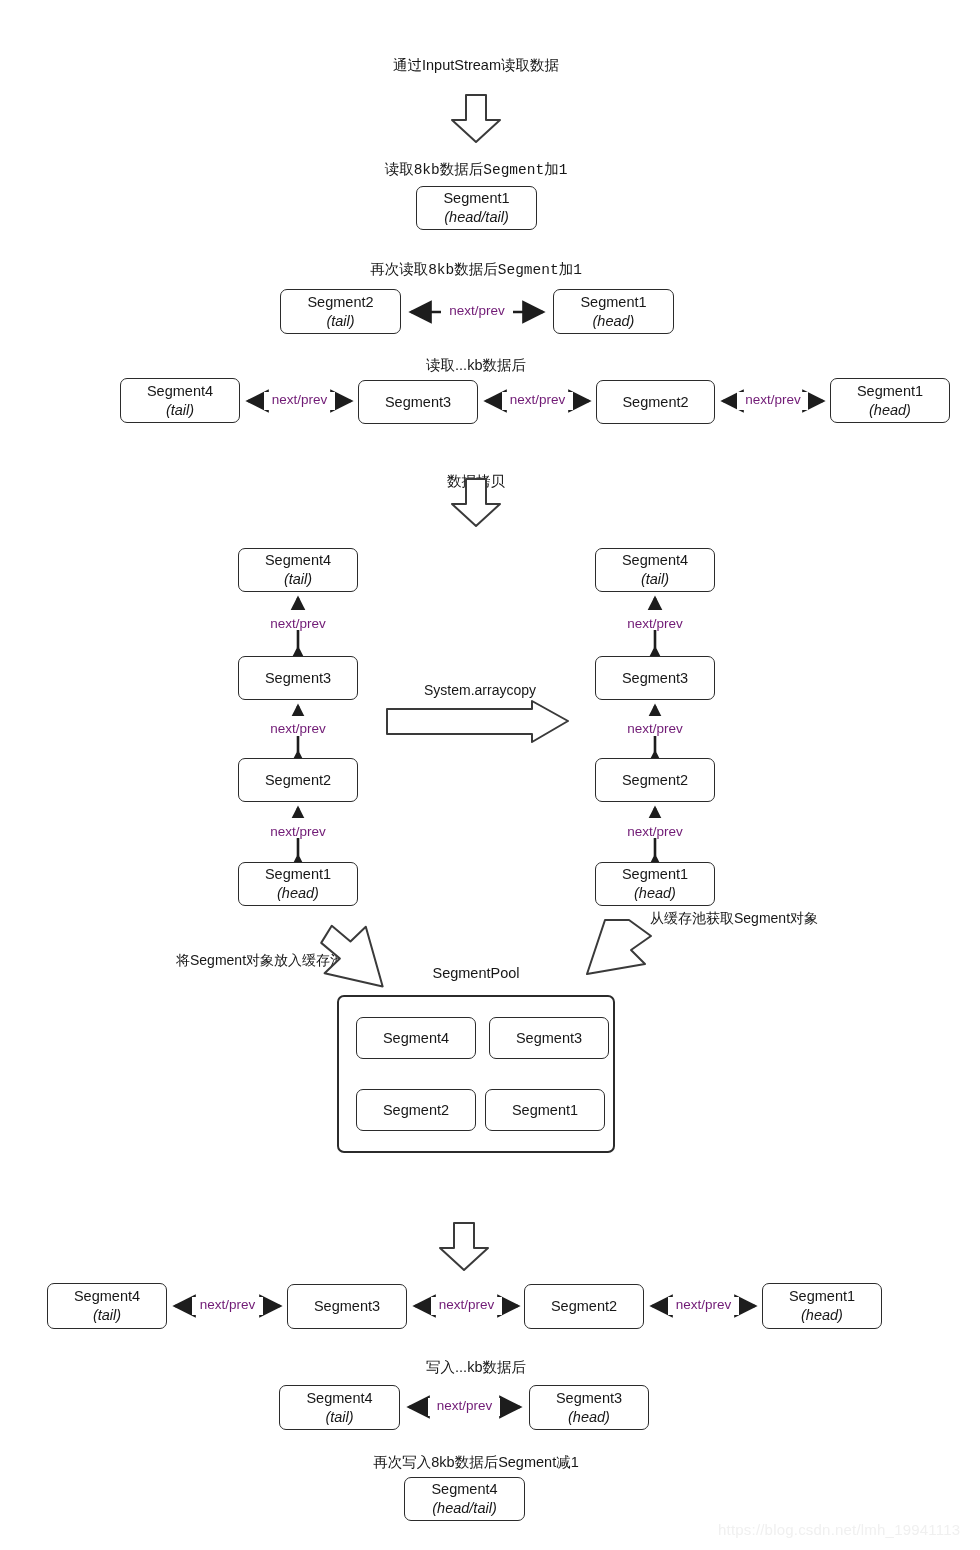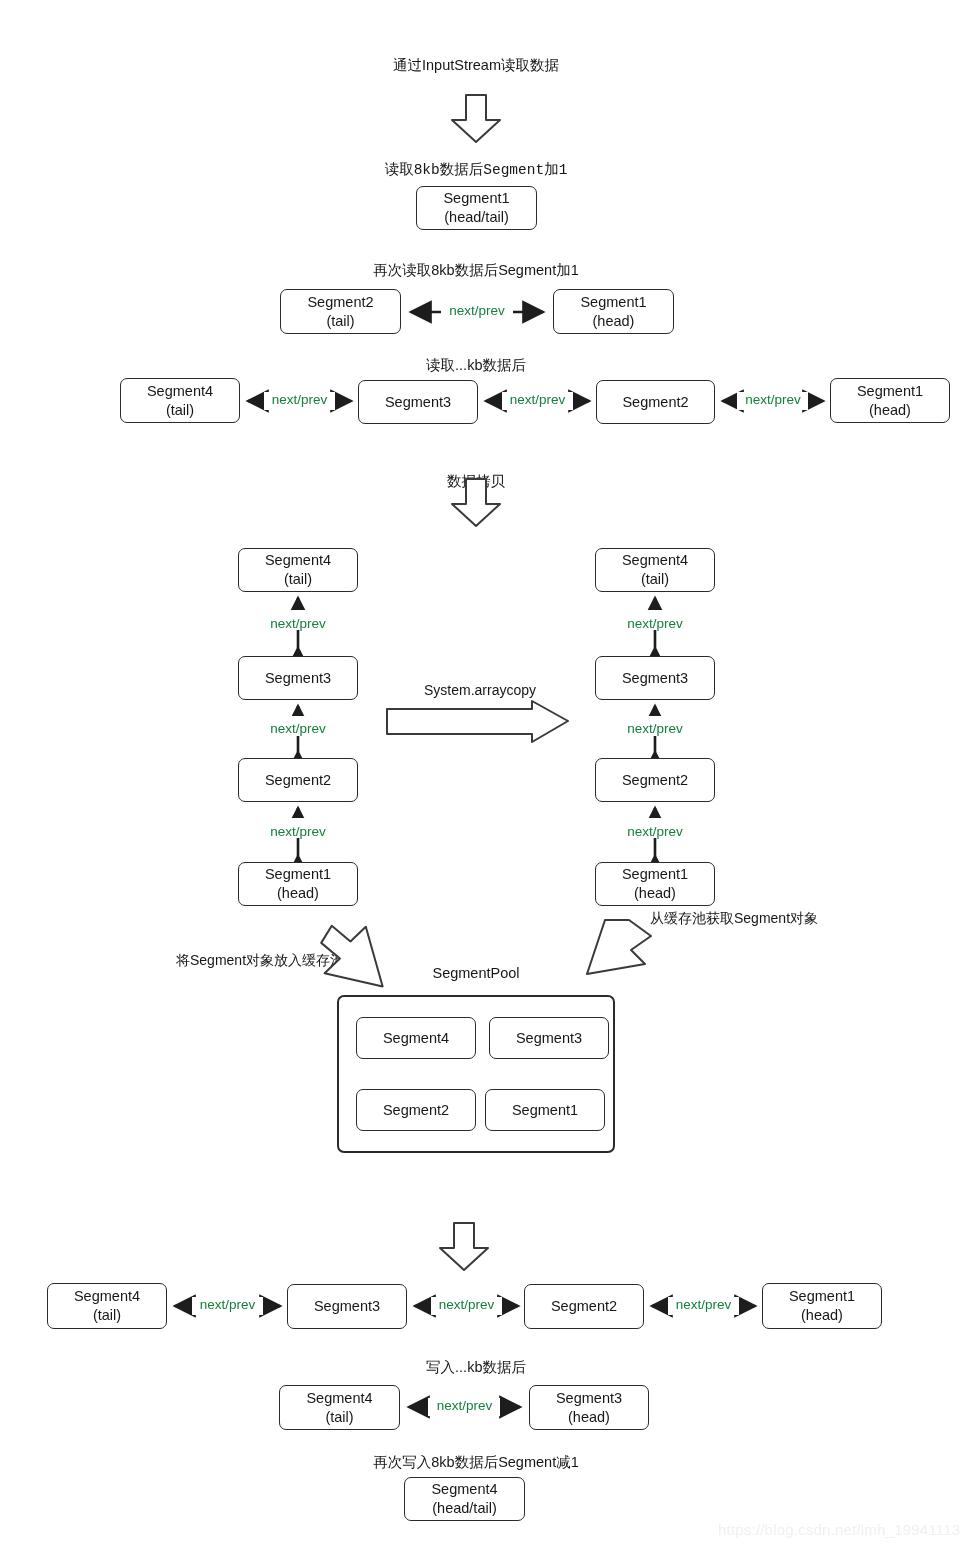--- a/index.html
+++ b/index.html
@@ -38,21 +38,21 @@
     border-radius: 7px;
     background: #ffffff;
     display: flex;
     flex-direction: column;
     align-items: center;
     justify-content: center;
     font-size: 14.5px;
     color: #171717;
     line-height: 1.28;
   }
-  .seg .l2 { display: block; }
+  .seg .l2 { display: block; font-style: italic; }
 
   
   .pool-box {
     box-sizing: border-box;
     border: 2px solid #2b2b2b;
     border-radius: 7px;
     background: #ffffff;
   }
   .pool-item {
     box-sizing: border-box;
@@ -64,21 +64,21 @@
     justify-content: center;
     font-size: 14.5px;
     color: #171717;
   }
 
   
   .hconn { height: 34px; }
   .hconn svg { display: block; overflow: visible; }
   .conn-label {
     font-size: 13.5px;
-    color: #15803d;
+    color: #701a75;
     text-align: center;
     pointer-events: none;
   }
 
   
   .vconn svg { display: block; overflow: visible; }
 
   
   .bigarrow svg { display: block; overflow: visible; }
 
@@ -104,21 +104,21 @@
     </svg>
   </div>
 
   <div class="abs caption" style="left:326px; top:161px; width:300px;font-family:Liberation Mono, monospace;">读取8kb数据后Segment加1</div>
 
   <div class="abs seg" style="left:416px; top:186px; width:121px; height:44px;">
     <span>Segment1</span>
     <span class="l2">(head/tail)</span>
   </div>
 
-  <div class="abs caption" style="left:326px; top:261px; width:300px;">再次读取8kb数据后Segment加1</div>
+  <div class="abs caption" style="left:326px; top:261px; width:300px;font-family:Liberation Mono, monospace;">再次读取8kb数据后Segment加1</div>
 
   <div class="abs seg" style="left:280px; top:289px; width:121px; height:45px;">
     <span>Segment2</span>
     <span class="l2">(tail)</span>
   </div>
 
   <div class="abs hconn" style="left:401px; top:295px; width:152px;">
     <svg width="152" height="34" viewBox="0 0 152 34">
       <defs>
         <marker id="ar" markerWidth="9" markerHeight="9" refX="8" refY="4.5" orient="auto">

